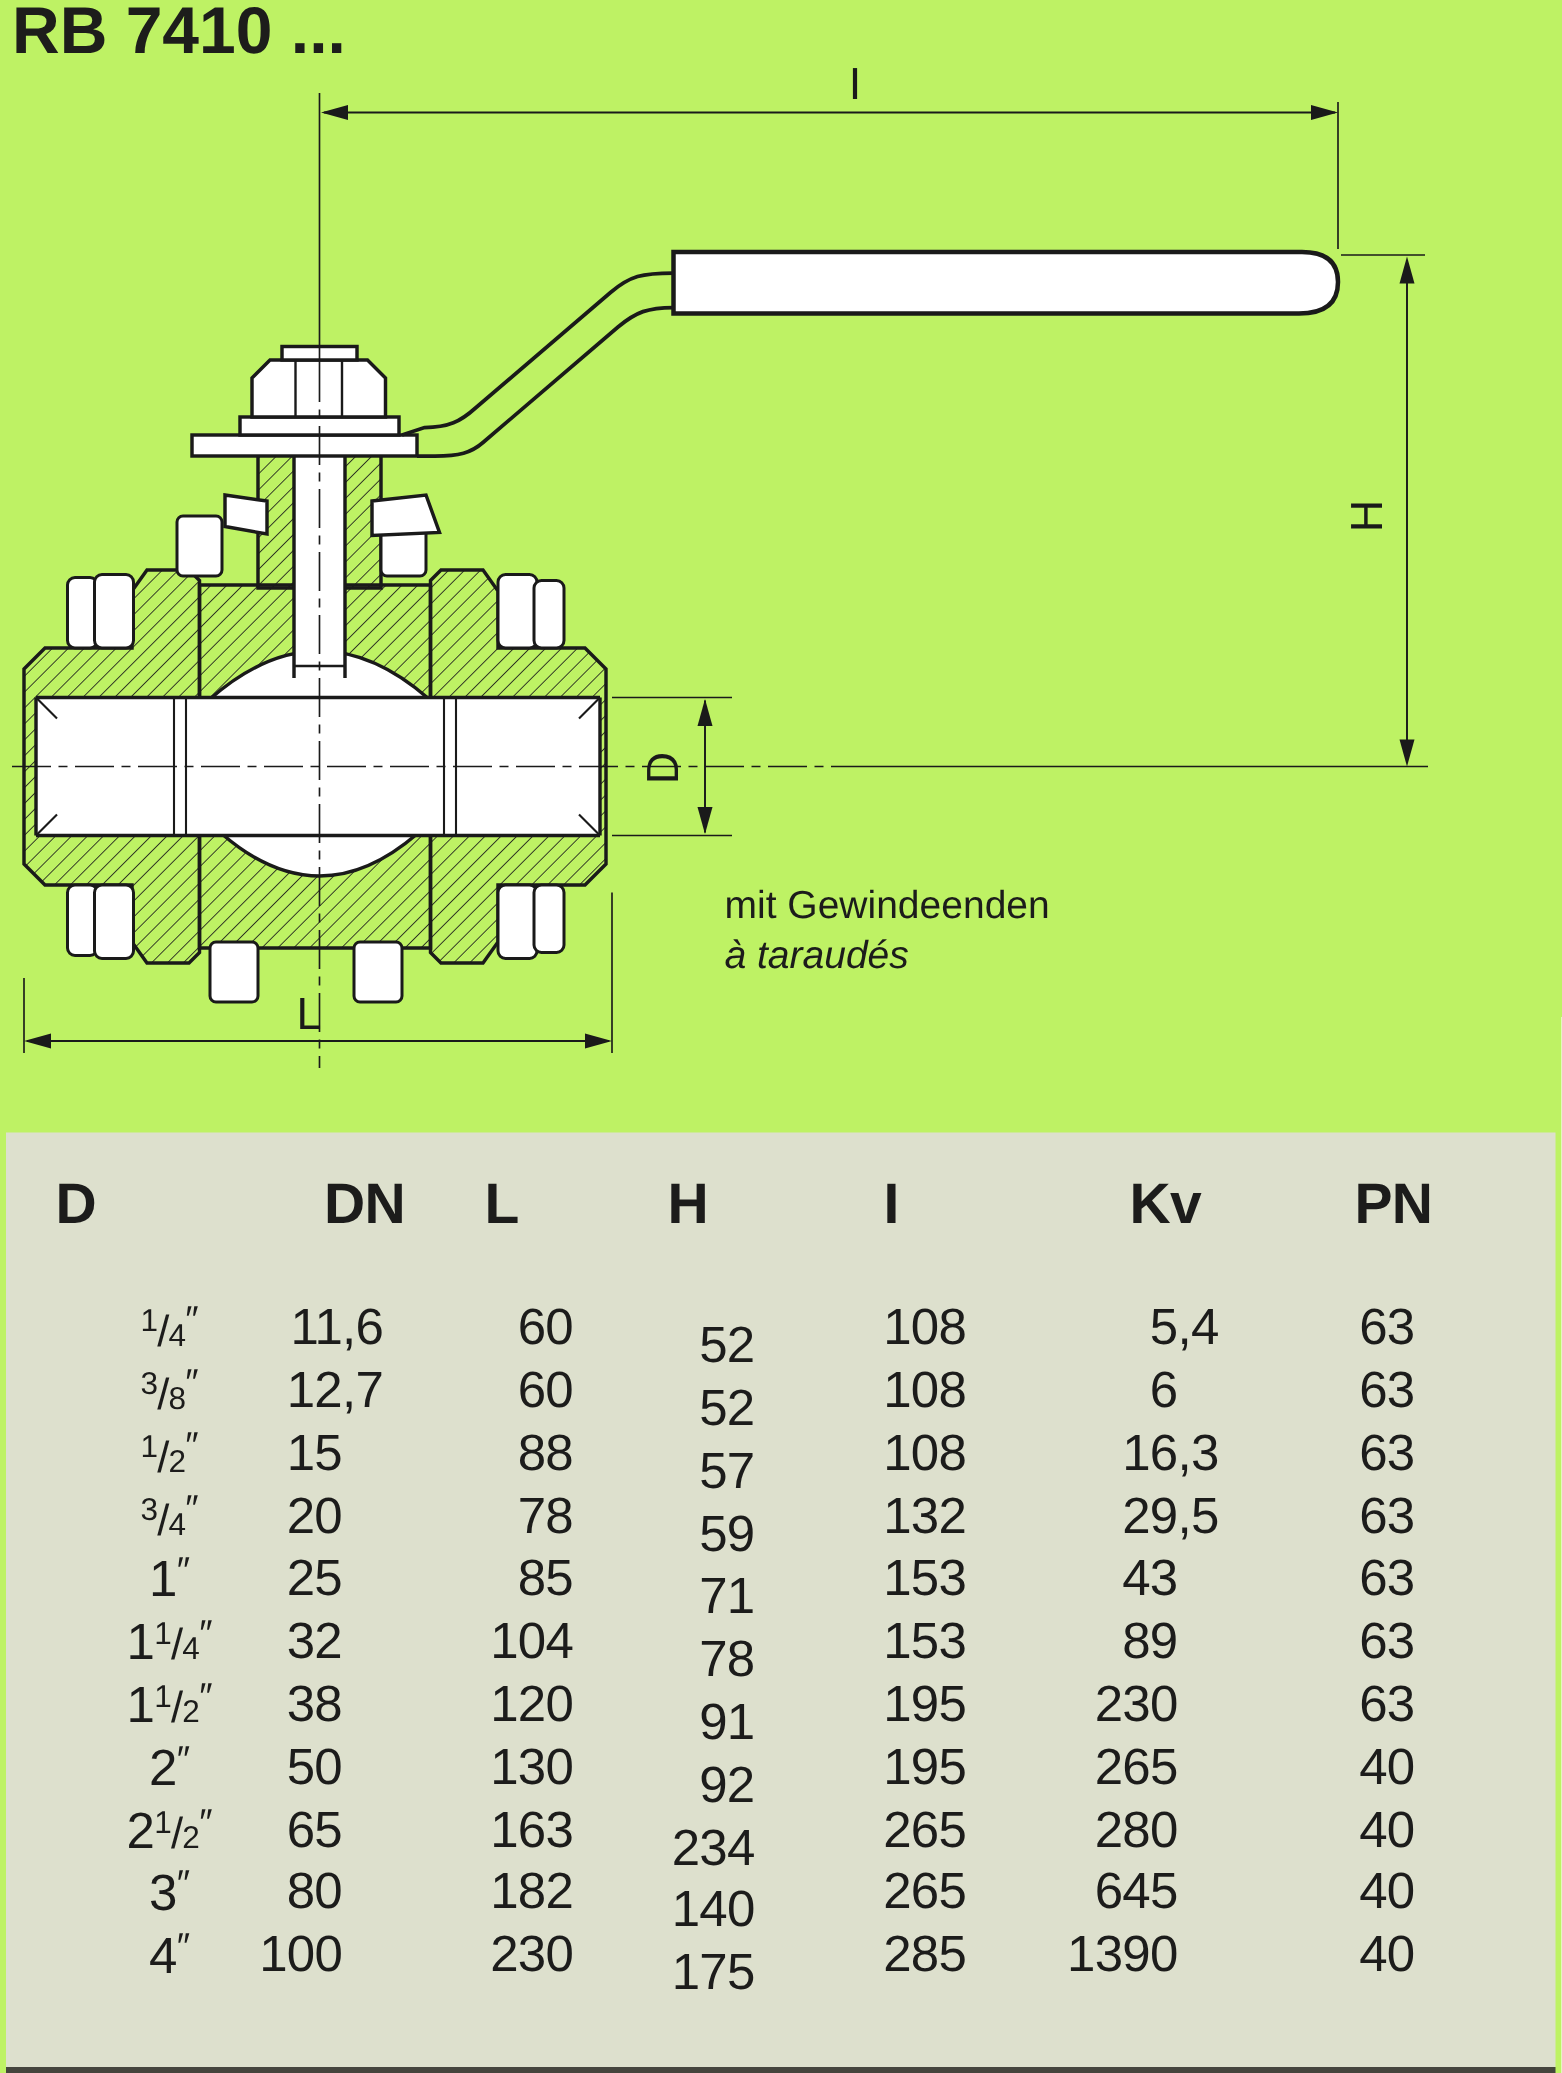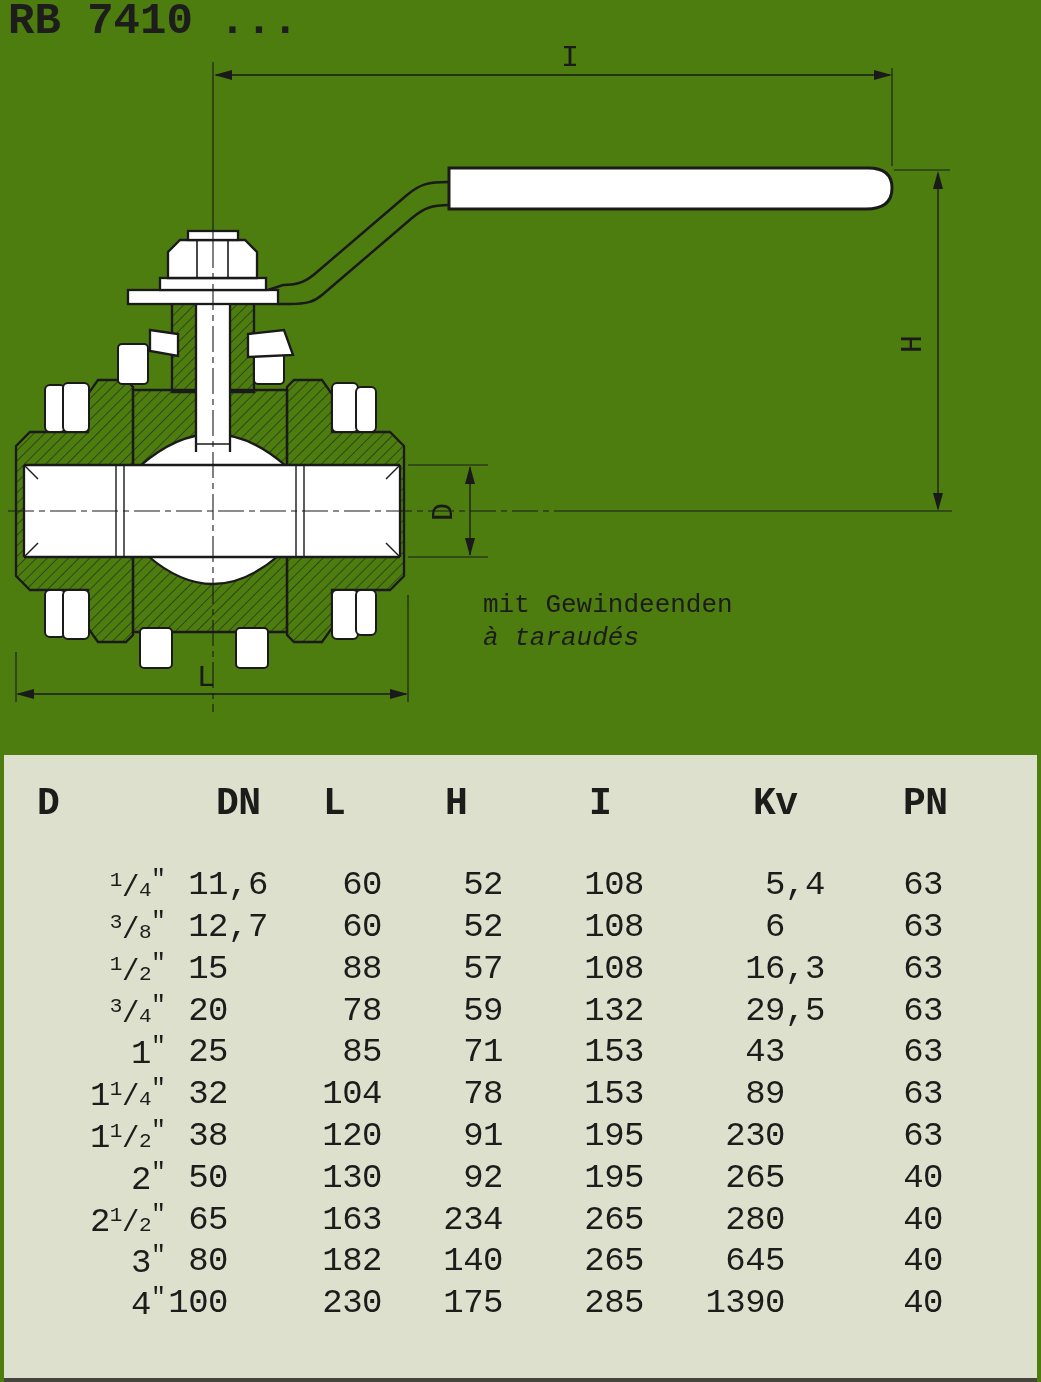--- a/index.html
+++ b/index.html
@@ -1,38 +1,38 @@
 <!DOCTYPE html>
 <html><head>
 <meta charset="utf-8">
 <style>
   html,body{margin:0;padding:0;background:#ffffff;}
-  #page{position:relative;width:1041px;height:1382px;background:#4d7c0f;overflow:hidden;
-        font-family:Liberation Mono, monospace;color:#1c1c1b;}
+  #page{position:relative;width:1041px;height:1382px;background:#bef264;overflow:hidden;
+        font-family:Liberation Sans, sans-serif;color:#1c1c1b;}
   
   #title{position:absolute;left:8px;top:-4px;font-size:44px;font-weight:bold;
          letter-spacing:0px;color:#1d1d1b;}
   
   #draw{position:absolute;left:0;top:40px;width:1041px;height:710px;}
   
   #tbl{position:absolute;left:4px;top:755px;width:1033px;height:623px;background:#dde0cd;}
   #tbl .hd{position:absolute;top:27px;font-size:38px;font-weight:bold;color:#1c1c1b;
            letter-spacing:-0.5px;white-space:nowrap;}
   .hd-d{left:33px;}.hd-dn{left:164px;margin-left:48px;}.hd-l{left:319px;}.hd-h{left:441px;}
   .hd-i{left:585px;}.hd-kv{left:717px;margin-left:32px;}.hd-pn{left:899px;text-align:right;}
   .tr{position:absolute;left:0;width:1033px;height:40px;}
   .cell{position:absolute;top:0;font-size:34px;color:#1c1c1b;letter-spacing:-0.5px;
         white-space:nowrap;}
   .num{text-align:right;}
   .dec{text-align:left;}
-  .c-d{left:32px;width:130px;text-align:right;}
+  .c-d{left:44px;width:130px;text-align:center;}
   .c-dni{left:100px;width:124px;}
   .c-dnd{left:224px;width:60px;}
   .c-l{left:270px;width:108px;}
-  .c-h{left:400px;width:99px;}
+  .c-h{left:400px;width:99px;margin-top:12px;}
   .c-i{left:530px;width:110px;}
   .c-kvi{left:650px;width:131px;}
   .c-kvd{left:781px;width:60px;}
   .c-pn{left:840px;width:99px;}
   .fnum{font-size:21px;vertical-align:10px;}
   .fsl{font-size:29px;}
   .fden{font-size:21px;vertical-align:0px;}
   .unit{font-size:25px;vertical-align:9px;letter-spacing:0;}
   #bstrip{position:absolute;left:4px;top:1378px;width:1033px;height:4px;background:#45453d;}
 </style>

